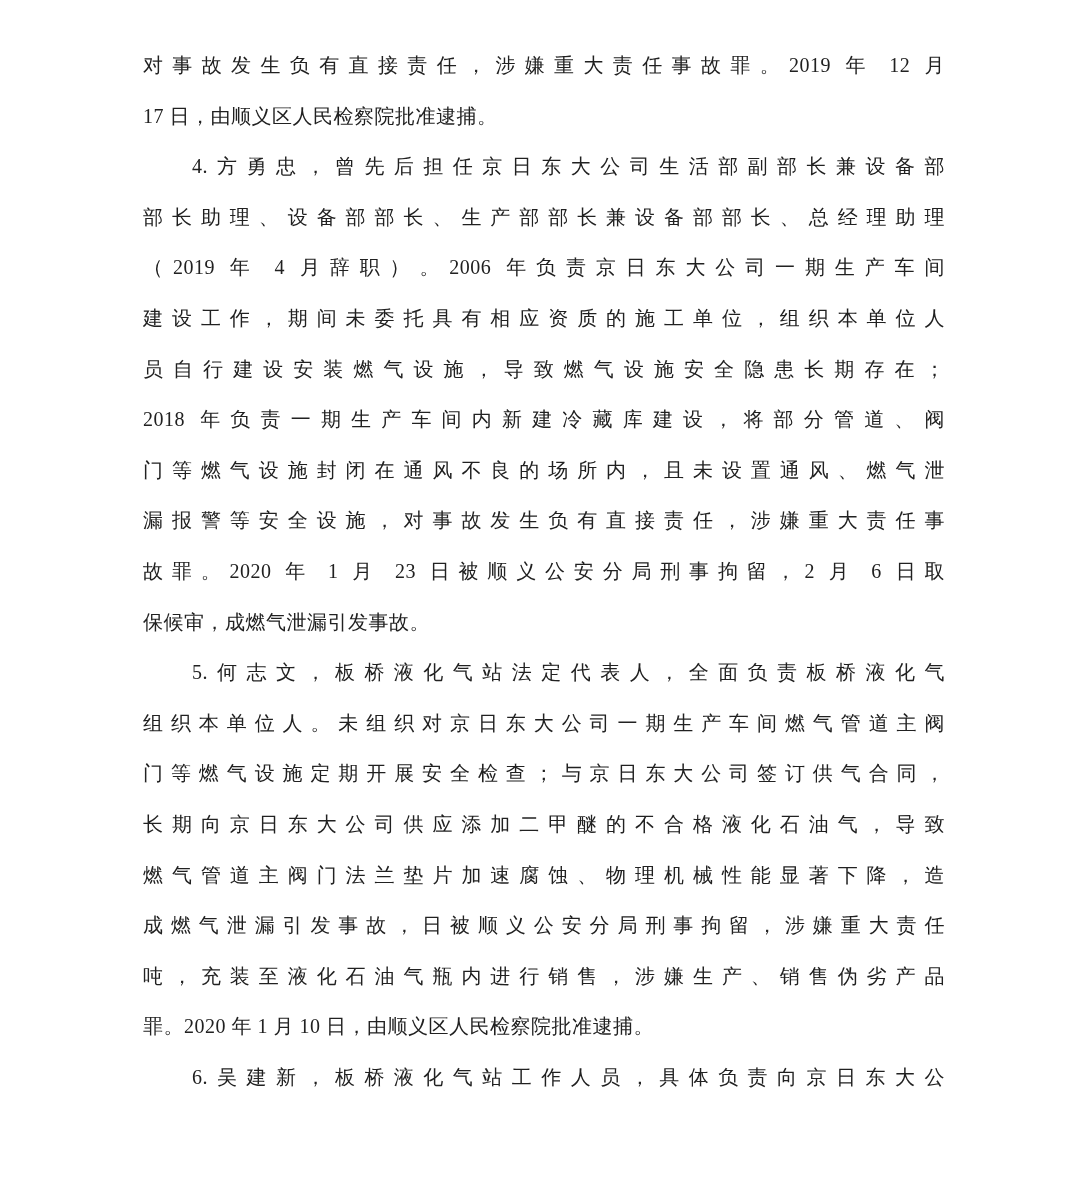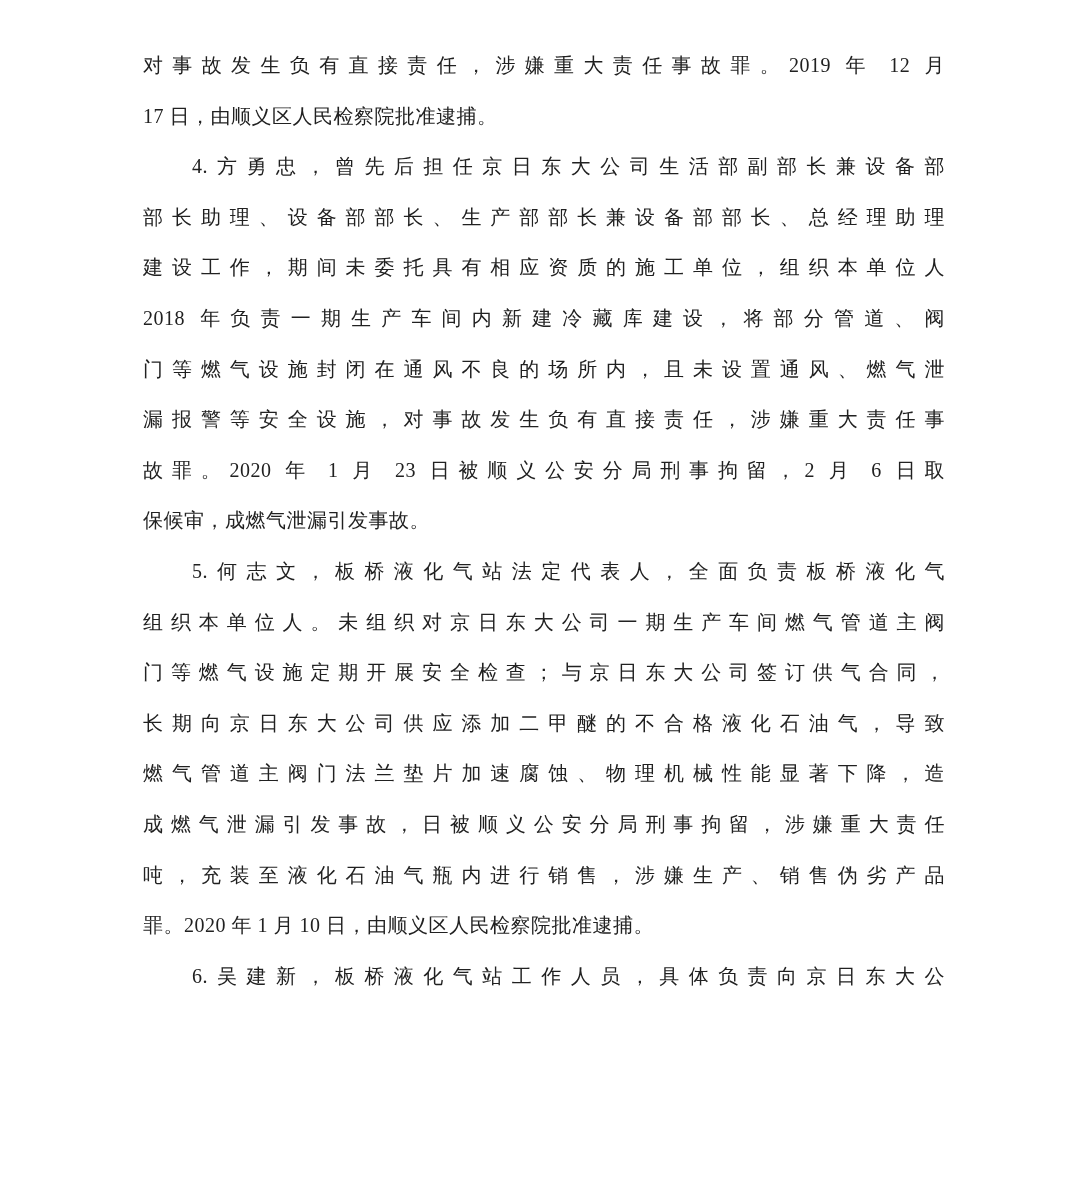--- a/index.html
+++ b/index.html
@@ -41,21 +41,23 @@
 </style>
 </head>
 <body>
 
 <div class="page">
   <div class="textblock">
     <div class="line">对事故发生负有直接责任，涉嫌重大责任事故罪。2019 年 12 月</div>
     <div class="line para-end">17 日，由顺义区人民检察院批准逮捕。</div>
     <div class="line indent">4.方勇忠，曾先后担任京日东大公司生活部副部长兼设备部</div>
     <div class="line">部长助理、设备部部长、生产部部长兼设备部部长、总经理助理</div>
+    <div class="line">（2019 年 4 月辞职）。2006 年负责京日东大公司一期生产车间</div>
     <div class="line">建设工作，期间未委托具有相应资质的施工单位，组织本单位人</div>
+    <div class="line">员自行建设安装燃气设施，导致燃气设施安全隐患长期存在；</div>
     <div class="line">2018 年负责一期生产车间内新建冷藏库建设，将部分管道、阀</div>
     <div class="line">门等燃气设施封闭在通风不良的场所内，且未设置通风、燃气泄</div>
     <div class="line">漏报警等安全设施，对事故发生负有直接责任，涉嫌重大责任事</div>
     <div class="line">故罪。2020 年 1 月 23 日被顺义公安分局刑事拘留，2 月 6 日取</div>
     <div class="line para-end">保候审，成燃气泄漏引发事故。</div>
     <div class="line indent">5.何志文，板桥液化气站法定代表人，全面负责板桥液化气</div>
     <div class="line">组织本单位人。未组织对京日东大公司一期生产车间燃气管道主阀</div>
     <div class="line">门等燃气设施定期开展安全检查；与京日东大公司签订供气合同，</div>
     <div class="line">长期向京日东大公司供应添加二甲醚的不合格液化石油气，导致</div>
     <div class="line">燃气管道主阀门法兰垫片加速腐蚀、物理机械性能显著下降，造</div>

